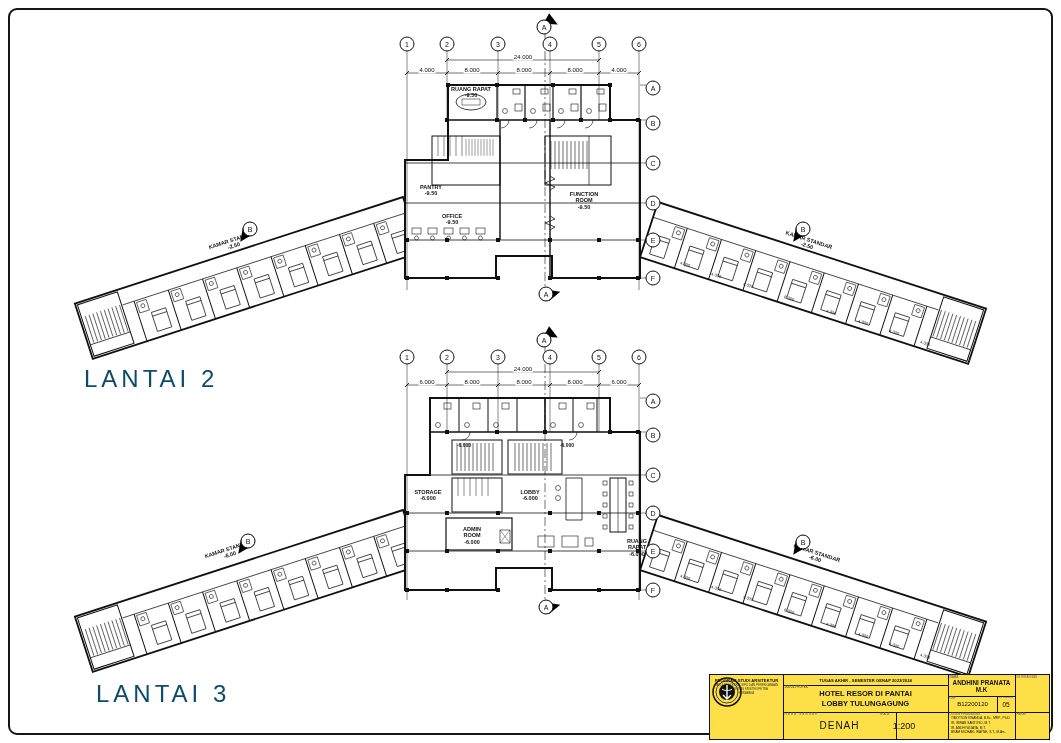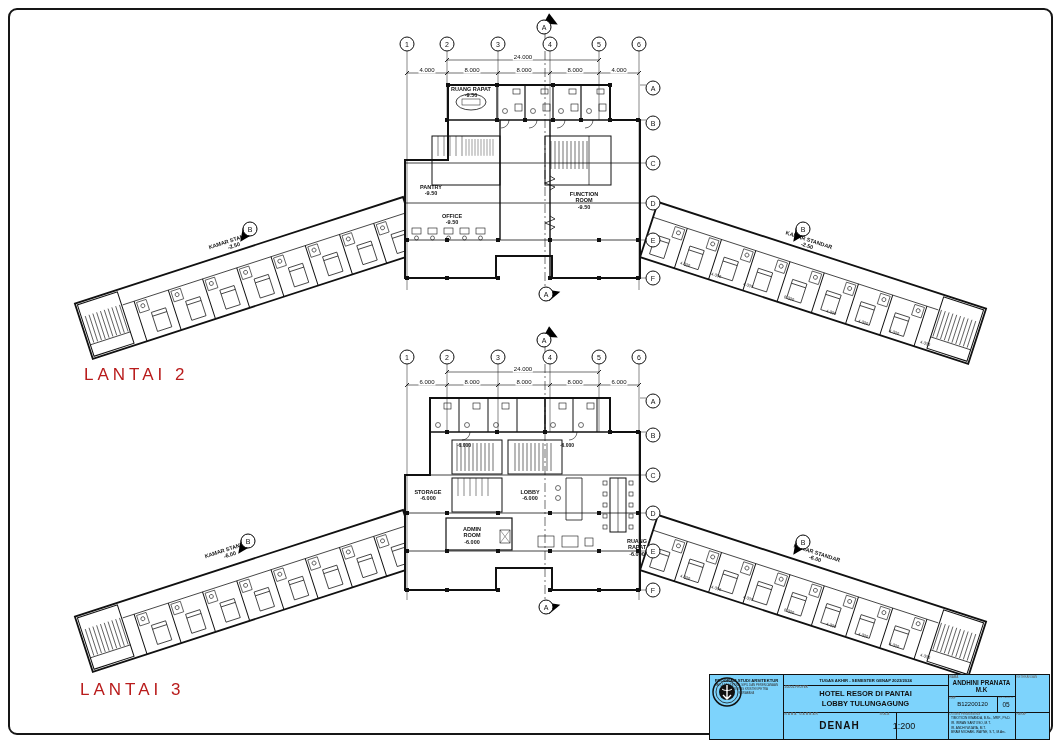--- a/index.html
+++ b/index.html
@@ -8,28 +8,28 @@
   #frame{position:absolute;left:8px;top:8px;right:8px;bottom:8px;border:2px solid #161616;border-radius:9px;}
   svg{position:absolute;left:0;top:0;}
   .lbl{position:absolute;transform:translate(-50%,-50%);text-align:center;white-space:nowrap;color:#111;line-height:1.15;}
   .gbubble{position:absolute;width:13px;height:13px;border:1px solid #111;border-radius:50%;
            font-size:7px;line-height:13px;text-align:center;background:#fff;transform:translate(-50%,-50%);}
   .dim{font-size:6px;background:#fff;padding:0 1px;}
   .room{font-size:5.5px;font-weight:bold;}
   .room .lv{font-weight:bold;}
   .tiny{font-size:5px;font-weight:bold;}
   .wingdim{font-size:4.2px;background:transparent;}
-  .planname{position:absolute;font-size:17px;letter-spacing:4px;color:#b91c1c;white-space:nowrap;}
+  .planname{position:absolute;font-size:24px;letter-spacing:4px;color:#0c4a6e;white-space:nowrap;}
   .secmark{position:absolute;transform:translate(-50%,-50%);width:13px;height:13px;}
   .scircle{position:absolute;left:0;top:0;width:13px;height:13px;border:1px solid #000;border-radius:50%;
            font-size:7px;line-height:13px;text-align:center;background:#fff;z-index:2;}
   .stri{position:absolute;width:0;height:0;border-top:6px solid transparent;border-bottom:6px solid transparent;
         border-left:13px solid #000;z-index:1;}
   
-  #tblock{position:absolute;left:709px;top:674px;width:339px;height:64px;border:1.5px solid #111;background:#7dd3fc;}
+  #tblock{position:absolute;left:709px;top:674px;width:339px;height:64px;border:1.5px solid #111;background:#fde047;}
   #tblock .cell{position:absolute;display:flex;align-items:center;justify-content:center;text-align:center;}
   #tblock .vline,#tblock .hline{position:absolute;background:#111;}
   .microlbl{position:absolute;font-size:3px;color:#666;left:1.5px;top:1px;text-align:left;line-height:1;}
   .advline{font-size:3.2px;line-height:1.5;text-align:left;white-space:nowrap;}
 </style>
 </head>
 <body>
 
 <div id="sheet">
   <div id="frame"></div>
@@ -378,21 +378,21 @@
 
   <div class="lbl wingdim" style="left:685px;top:578px;transform:translate(-50%,-50%) rotate(18deg)">4.000</div>
   <div class="lbl wingdim" style="left:716px;top:589px;transform:translate(-50%,-50%) rotate(18deg)">4.000</div>
   <div class="lbl wingdim" style="left:748px;top:599px;transform:translate(-50%,-50%) rotate(18deg)">4.000</div>
   <div class="lbl wingdim" style="left:789px;top:612px;transform:translate(-50%,-50%) rotate(18deg)">8.000</div>
   <div class="lbl wingdim" style="left:831px;top:626px;transform:translate(-50%,-50%) rotate(18deg)">4.000</div>
   <div class="lbl wingdim" style="left:863px;top:636px;transform:translate(-50%,-50%) rotate(18deg)">4.000</div>
   <div class="lbl wingdim" style="left:894px;top:646px;transform:translate(-50%,-50%) rotate(18deg)">4.000</div>
   <div class="lbl wingdim" style="left:925px;top:657px;transform:translate(-50%,-50%) rotate(18deg)">4.000</div>
 
-  <div class="planname" style="left:80px;top:680px">LANTAI 3</div>
+  <div class="planname" style="left:96px;top:680px">LANTAI 3</div>
 
   <div id="tblock">
     <div class="vline" style="left:73px;top:0;width:1px;height:64px"></div>
     <div class="vline" style="left:238px;top:0;width:1px;height:64px"></div>
     <div class="vline" style="left:305px;top:0;width:1px;height:64px"></div>
     <div class="hline" style="left:73px;top:10px;width:165px;height:1px"></div>
     <div class="hline" style="left:73px;top:37px;width:266px;height:1px"></div>
     <div class="hline" style="left:238px;top:21px;width:67px;height:1px"></div>
     <div class="vline" style="left:186px;top:37px;width:1px;height:27px"></div>
     <div class="vline" style="left:287px;top:21px;width:1px;height:16px"></div>
@@ -412,21 +412,21 @@
     </div>
 
     <div class="cell" style="left:73px;top:0;width:165px;height:10px;font-size:4.2px;font-weight:bold">
       <span>TUGAS AKHIR - SEMESTER GENAP 2023/2024</span>
     </div>
     <div class="cell" style="left:73px;top:10px;width:165px;height:27px;flex-direction:column;font-size:7.5px;font-weight:bold;line-height:1.25">
       <div class="microlbl">JUDUL PROYEK</div>
       <span>HOTEL RESOR DI PANTAI</span>
       <span>LOBBY TULUNGAGUNG</span>
     </div>
-    <div class="cell" style="left:73px;top:37px;width:113px;height:27px;font-size:10px;font-weight:bold;letter-spacing:1px">
+    <div class="cell" style="left:73px;top:37px;width:113px;height:27px;font-size:10px;font-weight:normal;letter-spacing:1px">
       <div class="microlbl">NAMA GAMBAR</div>
       <span>DENAH</span>
     </div>
     <div class="cell" style="left:168px;top:37px;width:52px;height:27px;font-size:9px">
       <div class="microlbl">SKALA</div>
       <span>1:200</span>
     </div>
 
     <div class="cell" style="left:238px;top:0;width:67px;height:21px;font-size:6.3px;font-weight:bold">
       <div class="microlbl">NAMA</div>

